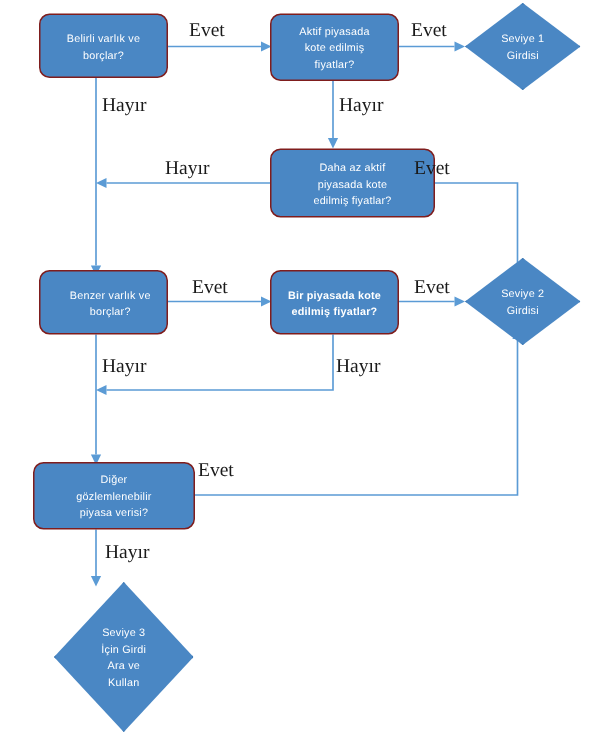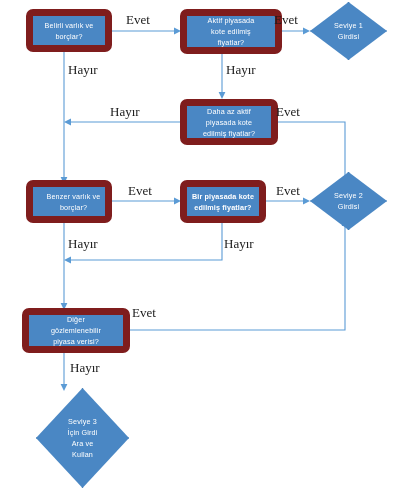--- a/index.html
+++ b/index.html
@@ -16,21 +16,21 @@
     text-align:center;
     color:#ffffff;
     font-size:7.2px;
     line-height:11px;
     letter-spacing:.15px;
     box-sizing:border-box;
     z-index:3;
   }
   .proc{
     background:#4A87C4;
-    border:7px solid #7f1d1d;
+    border:1px solid #7f1d1d;
     border-radius:7px;
     padding:2px 4px;
   }
   .diamond{
     background:transparent;border:0;
   }
   .diamond .dshape{
     position:absolute;left:0;top:0;width:100%;height:100%;
     background:#4A87C4;
     border:1px solid #3C78B4;
@@ -101,37 +101,37 @@
     <polygon class="ah" points="60.6,384 64,391 67.4,384"></polygon>
   </svg>
 
   <div class="node proc" style="left:26px;top:9px;width:86px;height:43px;">
     <span>
       <span>Belirli varlık ve</span><br>
       <span>borçlar?</span>
     </span>
   </div>
 
-  <div class="node proc" style="left:180px;top:9px;width:102px;height:45px;">
+  <div class="node proc" style="left:180px;top:9px;width:86px;height:45px;">
     <span>
       <span>Aktif piyasada</span><br>
       <span>kote edilmiş</span><br>
       <span>fiyatlar?</span>
     </span>
   </div>
 
   <div class="node diamond" style="left:310px;top:2px;width:77px;height:58px;">
     <div class="dshape"></div>
     <div class="dtext">
       <span>Seviye 1</span><br>
       <span>Girdisi</span>
     </div>
   </div>
 
-  <div class="node proc" style="left:180px;top:99px;width:98px;height:46px;">
+  <div class="node proc" style="left:180px;top:99px;width:110px;height:46px;">
     <span>
       <span>Daha az aktif</span><br>
       <span>piyasada kote</span><br>
       <span>edilmiş fiyatlar?</span>
     </span>
   </div>
 
   <div class="node proc" style="left:26px;top:180px;width:86px;height:43px;padding-left:13px;">
     <span>
       <span>Benzer varlık ve</span><br>

